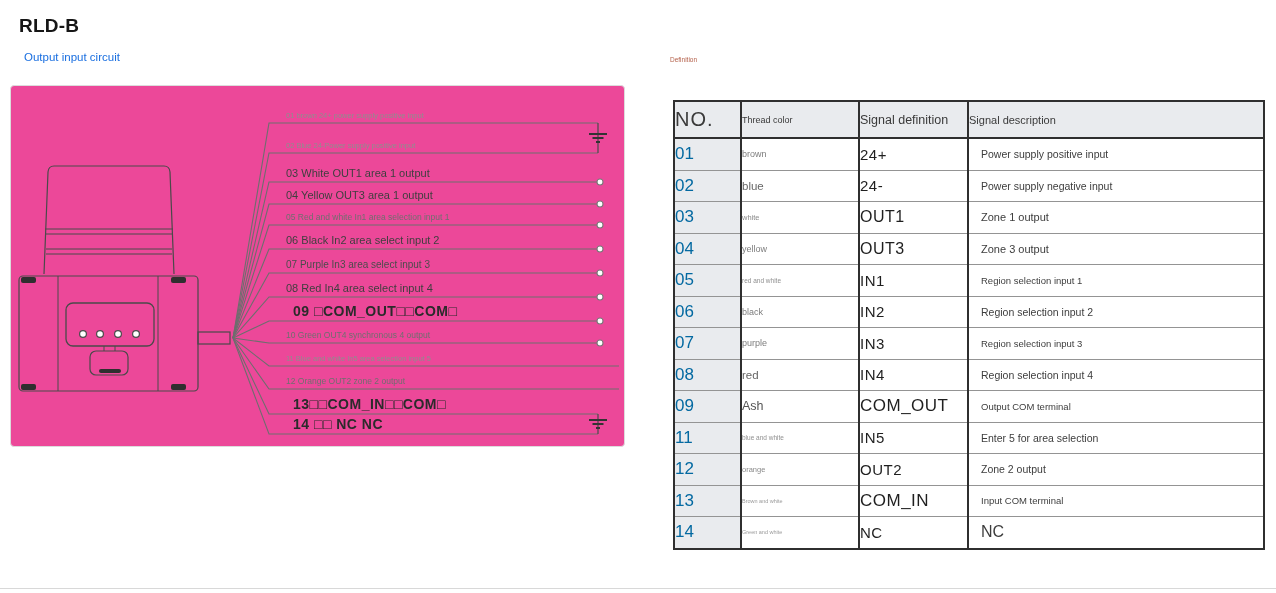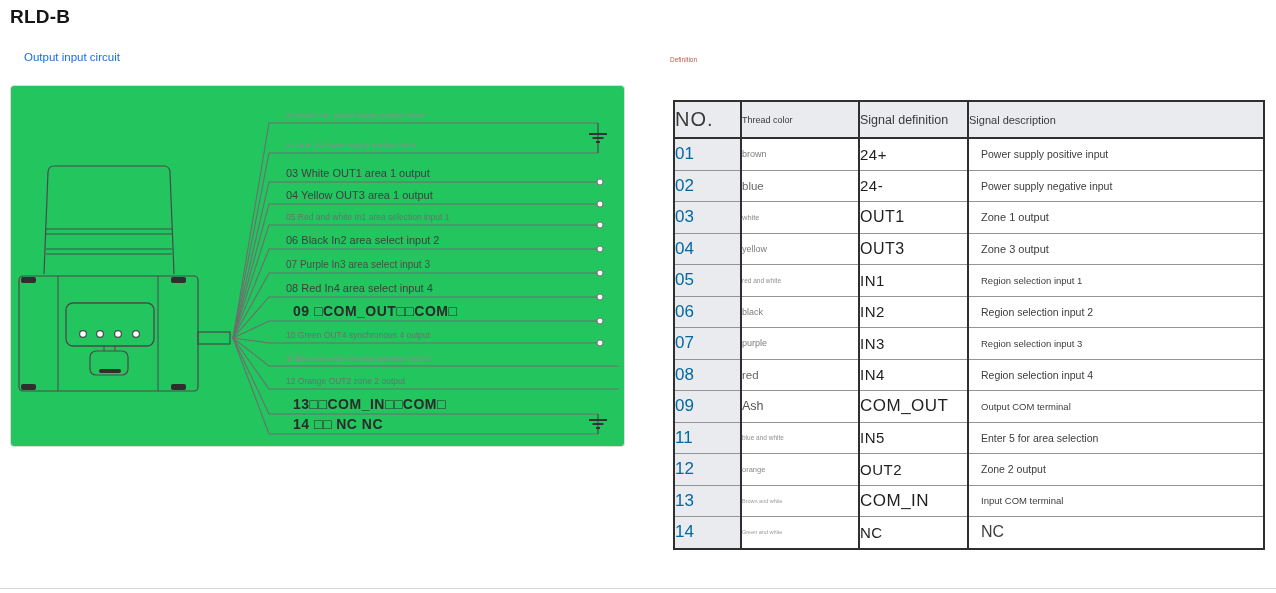--- a/index.html
+++ b/index.html
@@ -1,23 +1,23 @@
 <!DOCTYPE html>
 <html><head>
 <meta charset="utf-8">
 <style>
   html,body{margin:0;padding:0}
   body{width:1276px;height:593px;background:#fff;font-family:"Liberation Sans",sans-serif;
        position:relative;overflow:hidden}
-  .page-title{position:absolute;left:10px;top:6px;margin:0;font-size:19px;font-weight:bold;
+  .page-title{position:absolute;left:10px;top:6px;margin:9px;font-size:19px;font-weight:bold;
        color:#161616;letter-spacing:.2px}
   .link-left{position:absolute;left:24px;top:51px;font-size:11.5px;color:#1a6fe0;text-decoration:none;cursor:pointer}
   .link-right{position:absolute;left:670px;top:56px;font-size:6.5px;color:#b4604a;text-decoration:none;cursor:pointer}
   .diagram-panel{position:absolute;left:10px;top:85px;width:615px;height:362px;
-       border:1px solid #dcdcdc;border-radius:4px;box-sizing:border-box;background:#22c55e}
+       border:1px solid #dcdcdc;border-radius:4px;box-sizing:border-box;background:#ec4899}
   .diagram-panel svg{width:100%;height:100%;display:block}
 
   
   .wire-line{fill:none;stroke:#6e6e6e;stroke-width:1.1}
   .term-circle{fill:#fff;stroke:#7a7a7a;stroke-width:1.1}
   .gnd-line{stroke:#4a4a4a;stroke-width:1.2}
   .gnd-bar{stroke:#333;stroke-width:2}
   svg text{font-family:"Liberation Sans",sans-serif}
   .wl-xs{font-size:7.5px;fill:#8e8e8e}
   .wl-s {font-size:8.5px;fill:#6f6f6f}

